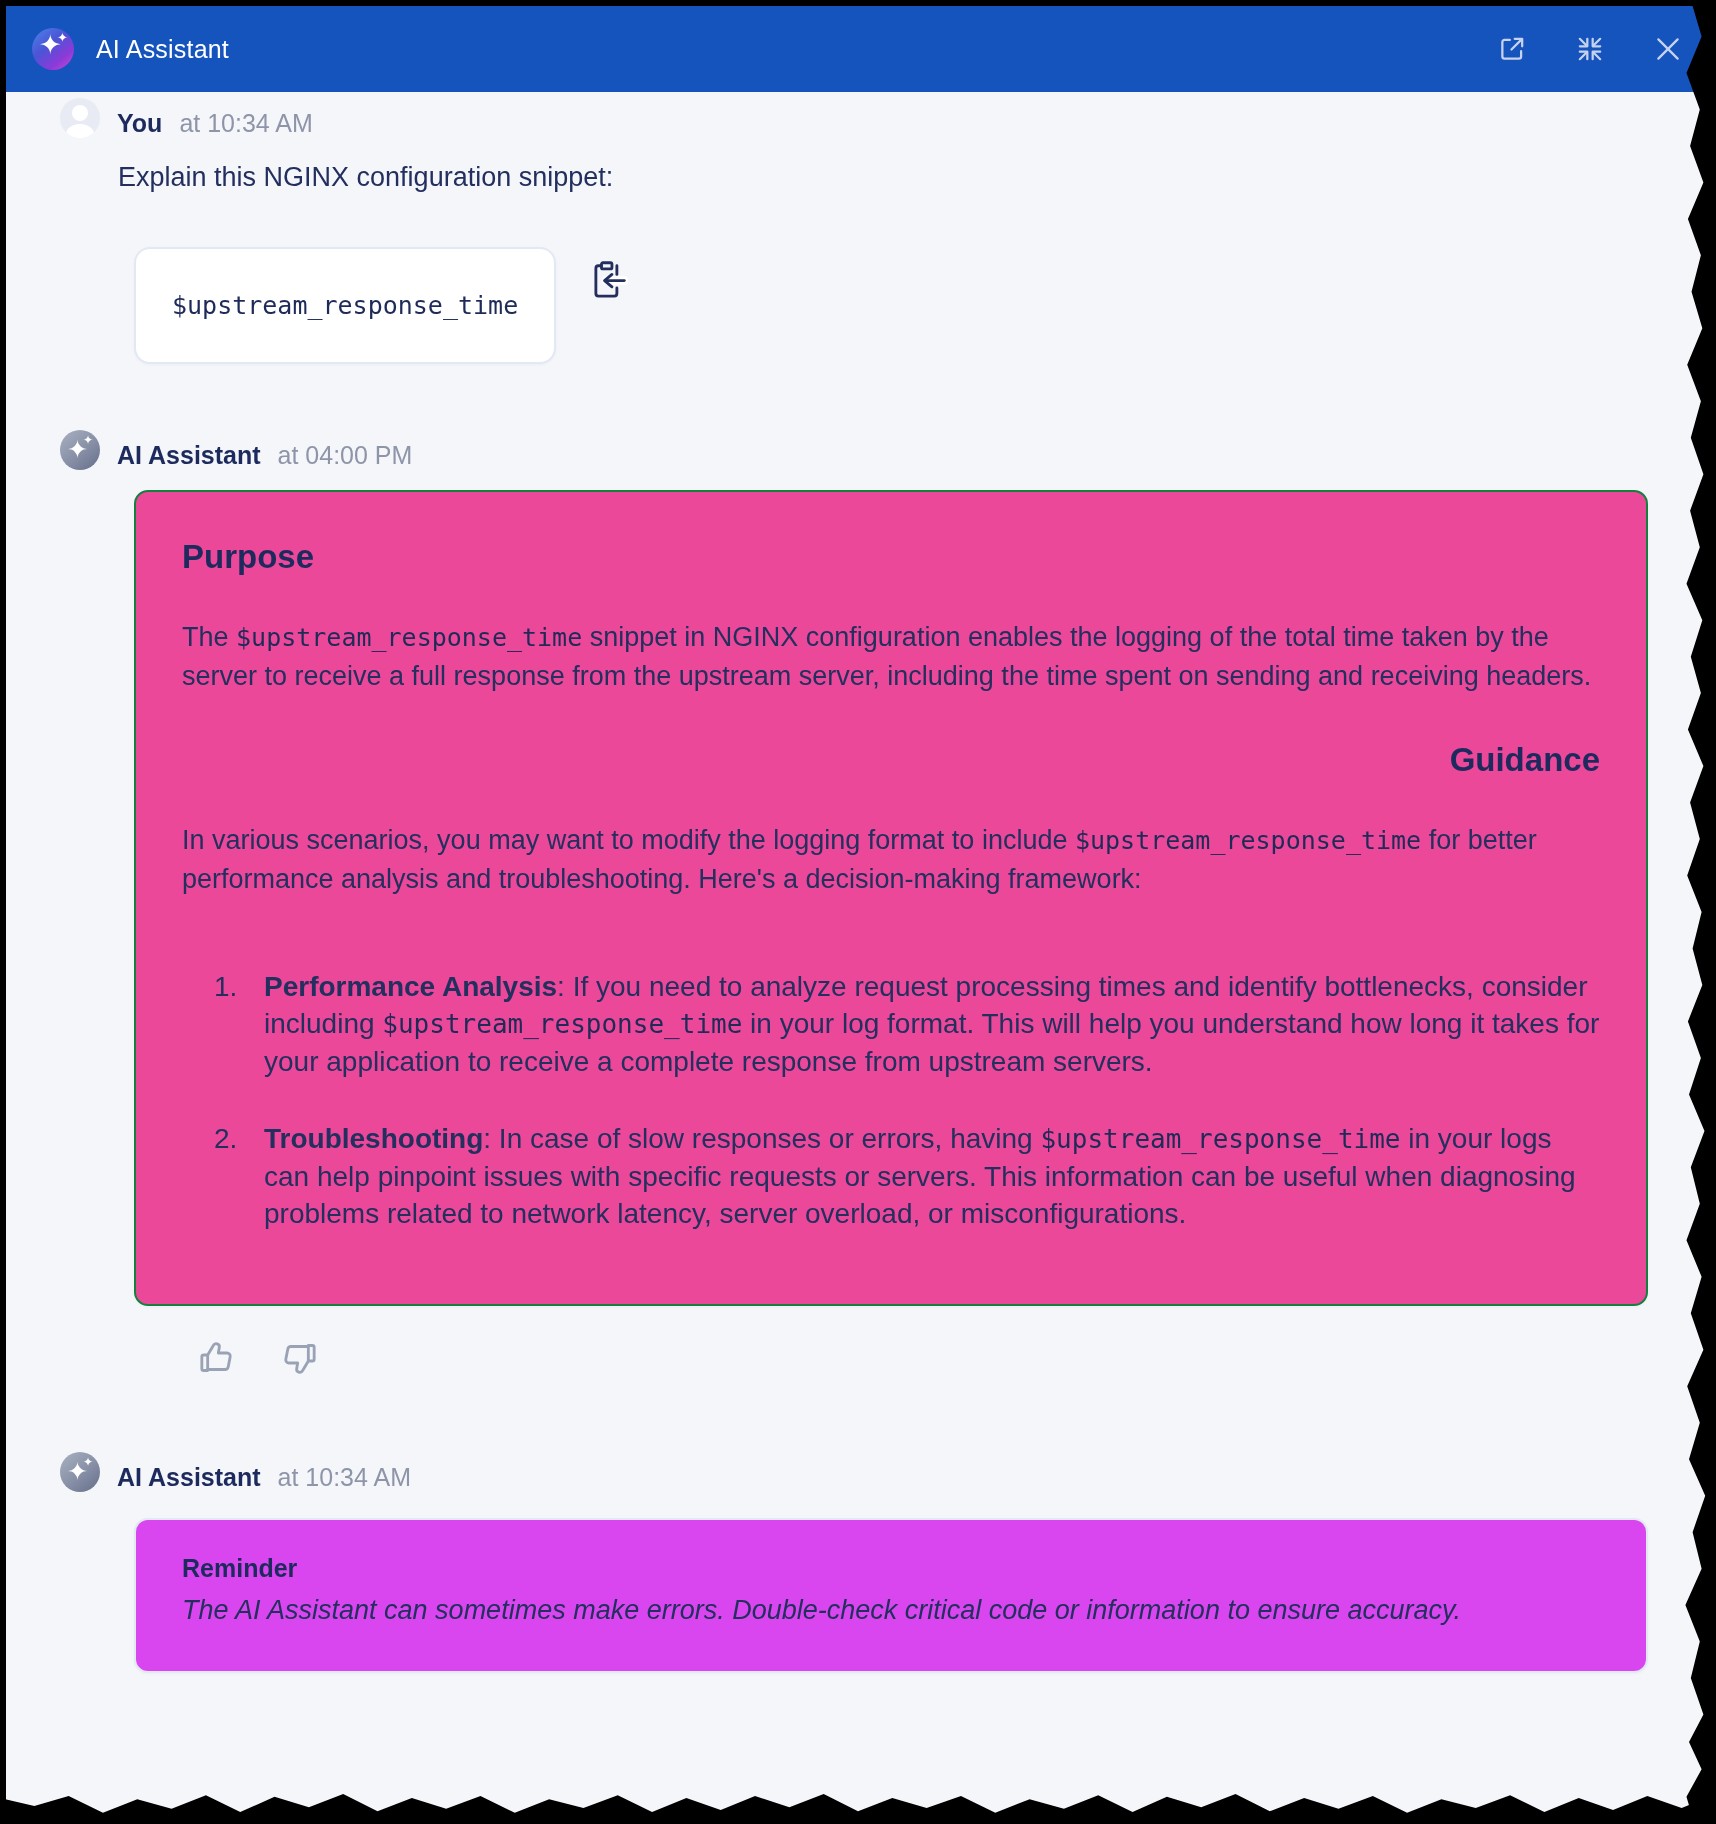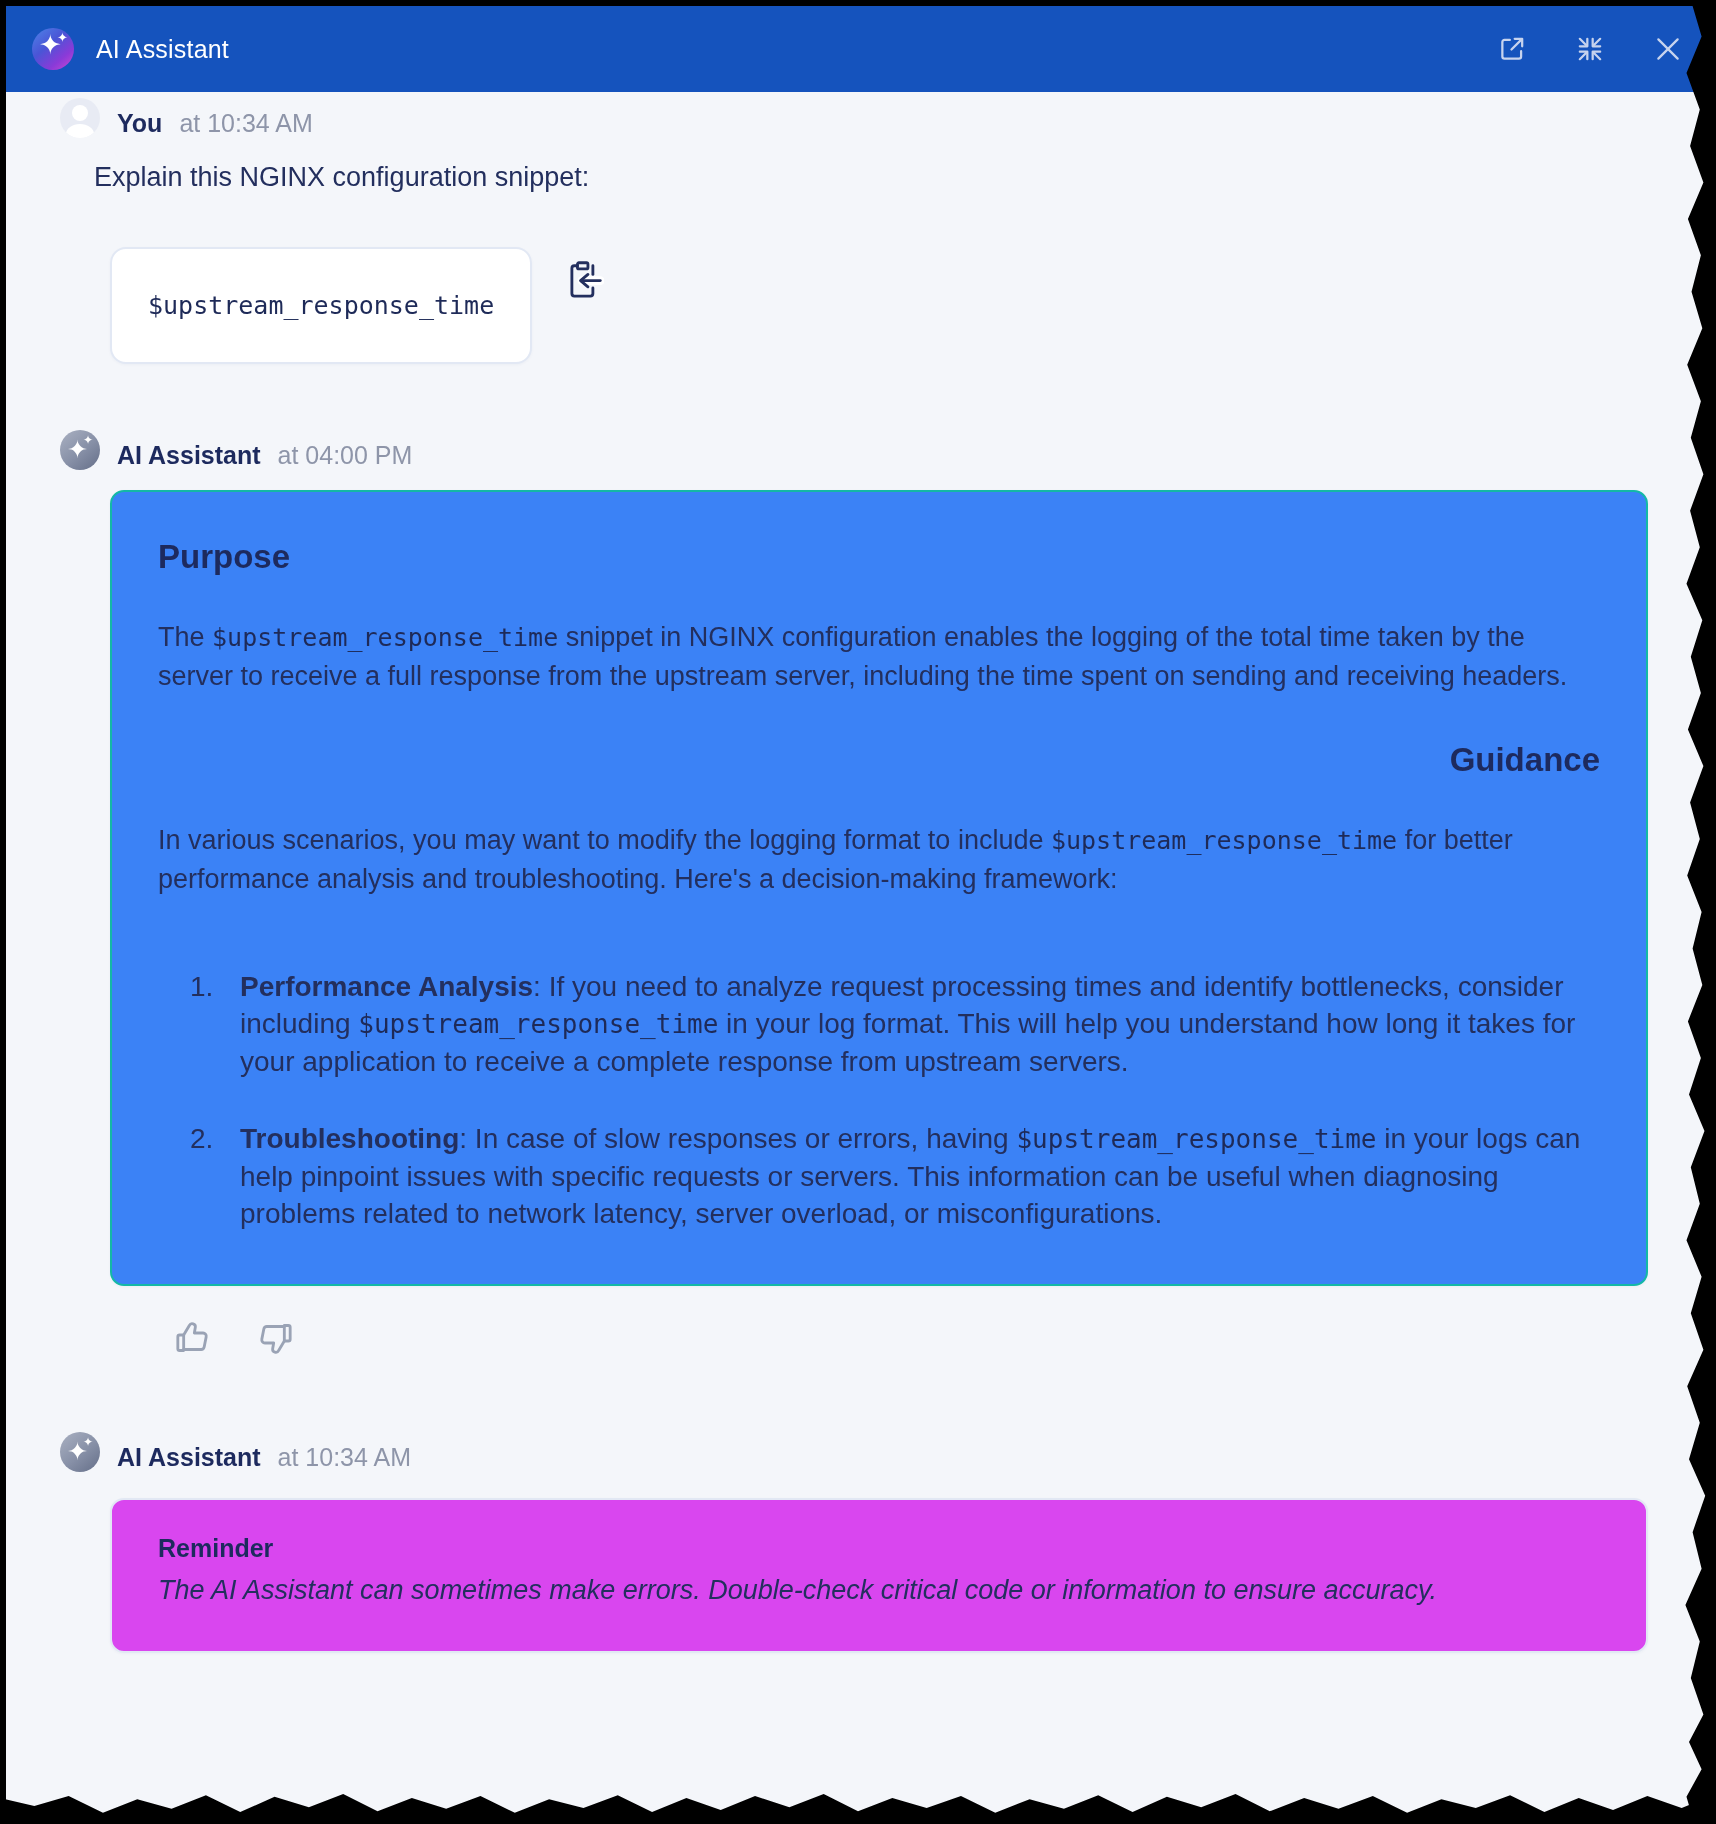--- a/index.html
+++ b/index.html
@@ -32,33 +32,33 @@
   .avatar.user { background:#e8ebf4; overflow:hidden; }
   .avatar.user .head { position:absolute; left:12px; top:7px; width:16px; height:16px;
                        border-radius:50%; background:#fff; }
   .avatar.user .shoulders { position:absolute; left:6px; top:26px; width:28px; height:20px;
                             border-radius:50% 50% 0 0; background:#fff; }
   .ai-avatar { background:linear-gradient(140deg,#aab1c2 0%,#868fa6 55%,#646e88 100%); }
   .ai-avatar .spark-big { font-size:25px; left:7px; top:6px; }
   .ai-avatar .spark-small { font-size:12px; right:7px; top:4px; }
   .author { font-weight:bold; font-size:25px; color:#1d2a5e; }
   .timestamp { font-size:25px; color:#8e95a9; }
-  .msg-body { margin-left:34px; }
+  .msg-body { margin-left:58px; }
 
   .user-text { font-size:27px; margin-top:24px; color:#232f5e; }
 
   .code-row { display:flex; align-items:flex-start; gap:30px; margin:54px 0 0 16px; }
   .code-card { background:#fff; border:2px solid #e2e8f4; border-radius:16px;
                padding:42px 36px; box-shadow:0 1px 3px rgba(30,40,90,.04); }
   .code-card code { font-family:"DejaVu Sans Mono","Liberation Mono",monospace;
                     font-size:25px; color:#1e2a58; }
   .copy-btn { background:none; border:none; margin-top:12px; cursor:pointer; padding:0; }
 
-  .answer-card { background:#3b82f6; border:2px solid #14b8a6; border-radius:14px;
-                 margin:20px 0 0 16px; padding:46px 46px 52px;
+  .answer-card { background:#ec4899; border:2px solid #15803d; border-radius:14px;
+                 margin:20px 0 0 16px; padding:46px 46px 72px;
                  box-shadow:0 1px 3px rgba(30,40,90,.04); }
   .answer-card h2 { font-size:33px; color:#1d2a5e; }
   .answer-card h2.second { margin-top:46px;text-align:right; }
   .answer-card p { font-size:27px; line-height:38px; margin-top:42px; color:#232f5e; }
   .inline-code { font-family:"DejaVu Sans Mono","Liberation Mono",monospace;
                  font-size:25px; color:#1e2a58; }
   .num-list { margin-top:70px; }
   .oli { display:grid; grid-template-columns:40px 1fr; column-gap:10px;
          font-size:28px; line-height:37px; margin-left:32px; color:#232f5e; }
   .oli + .oli { margin-top:40px; }

